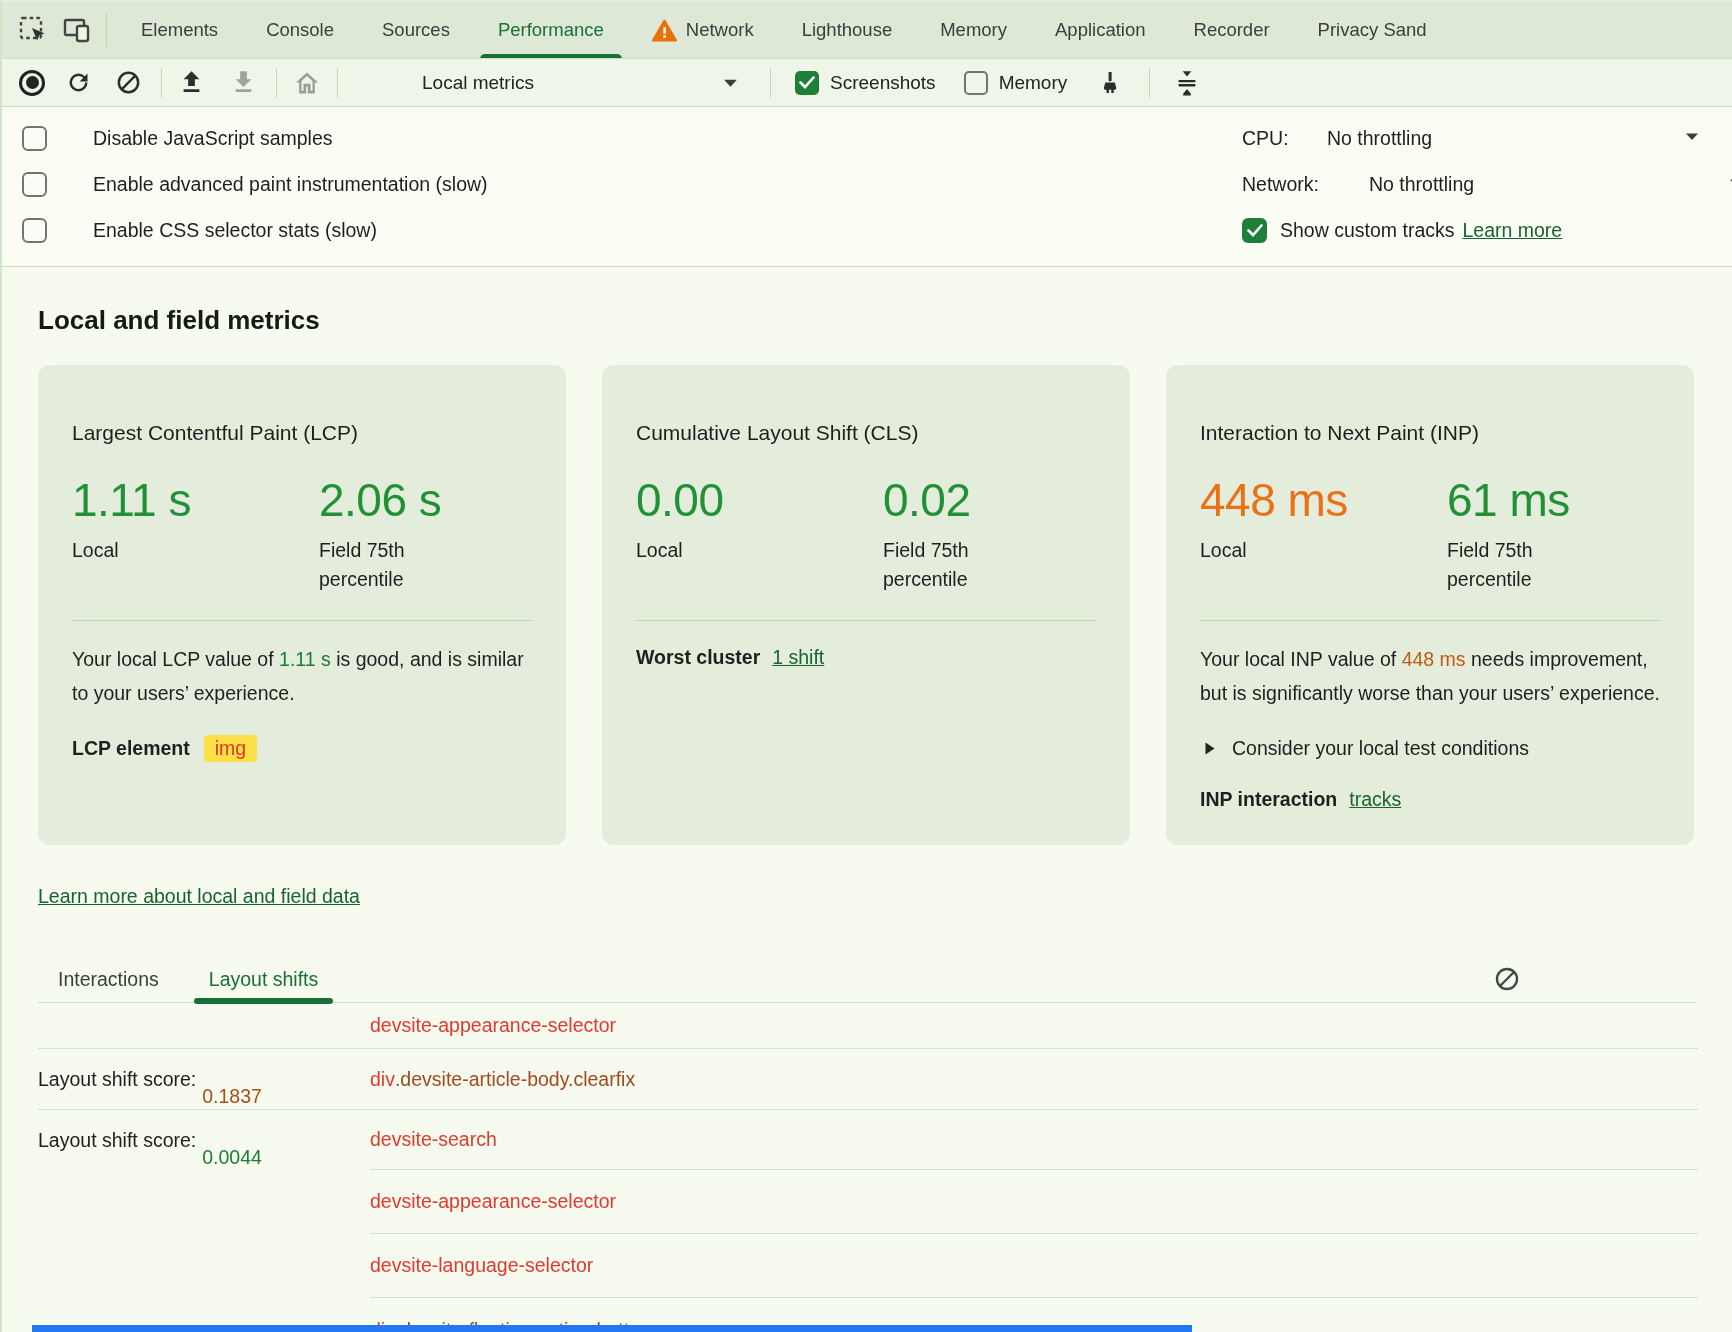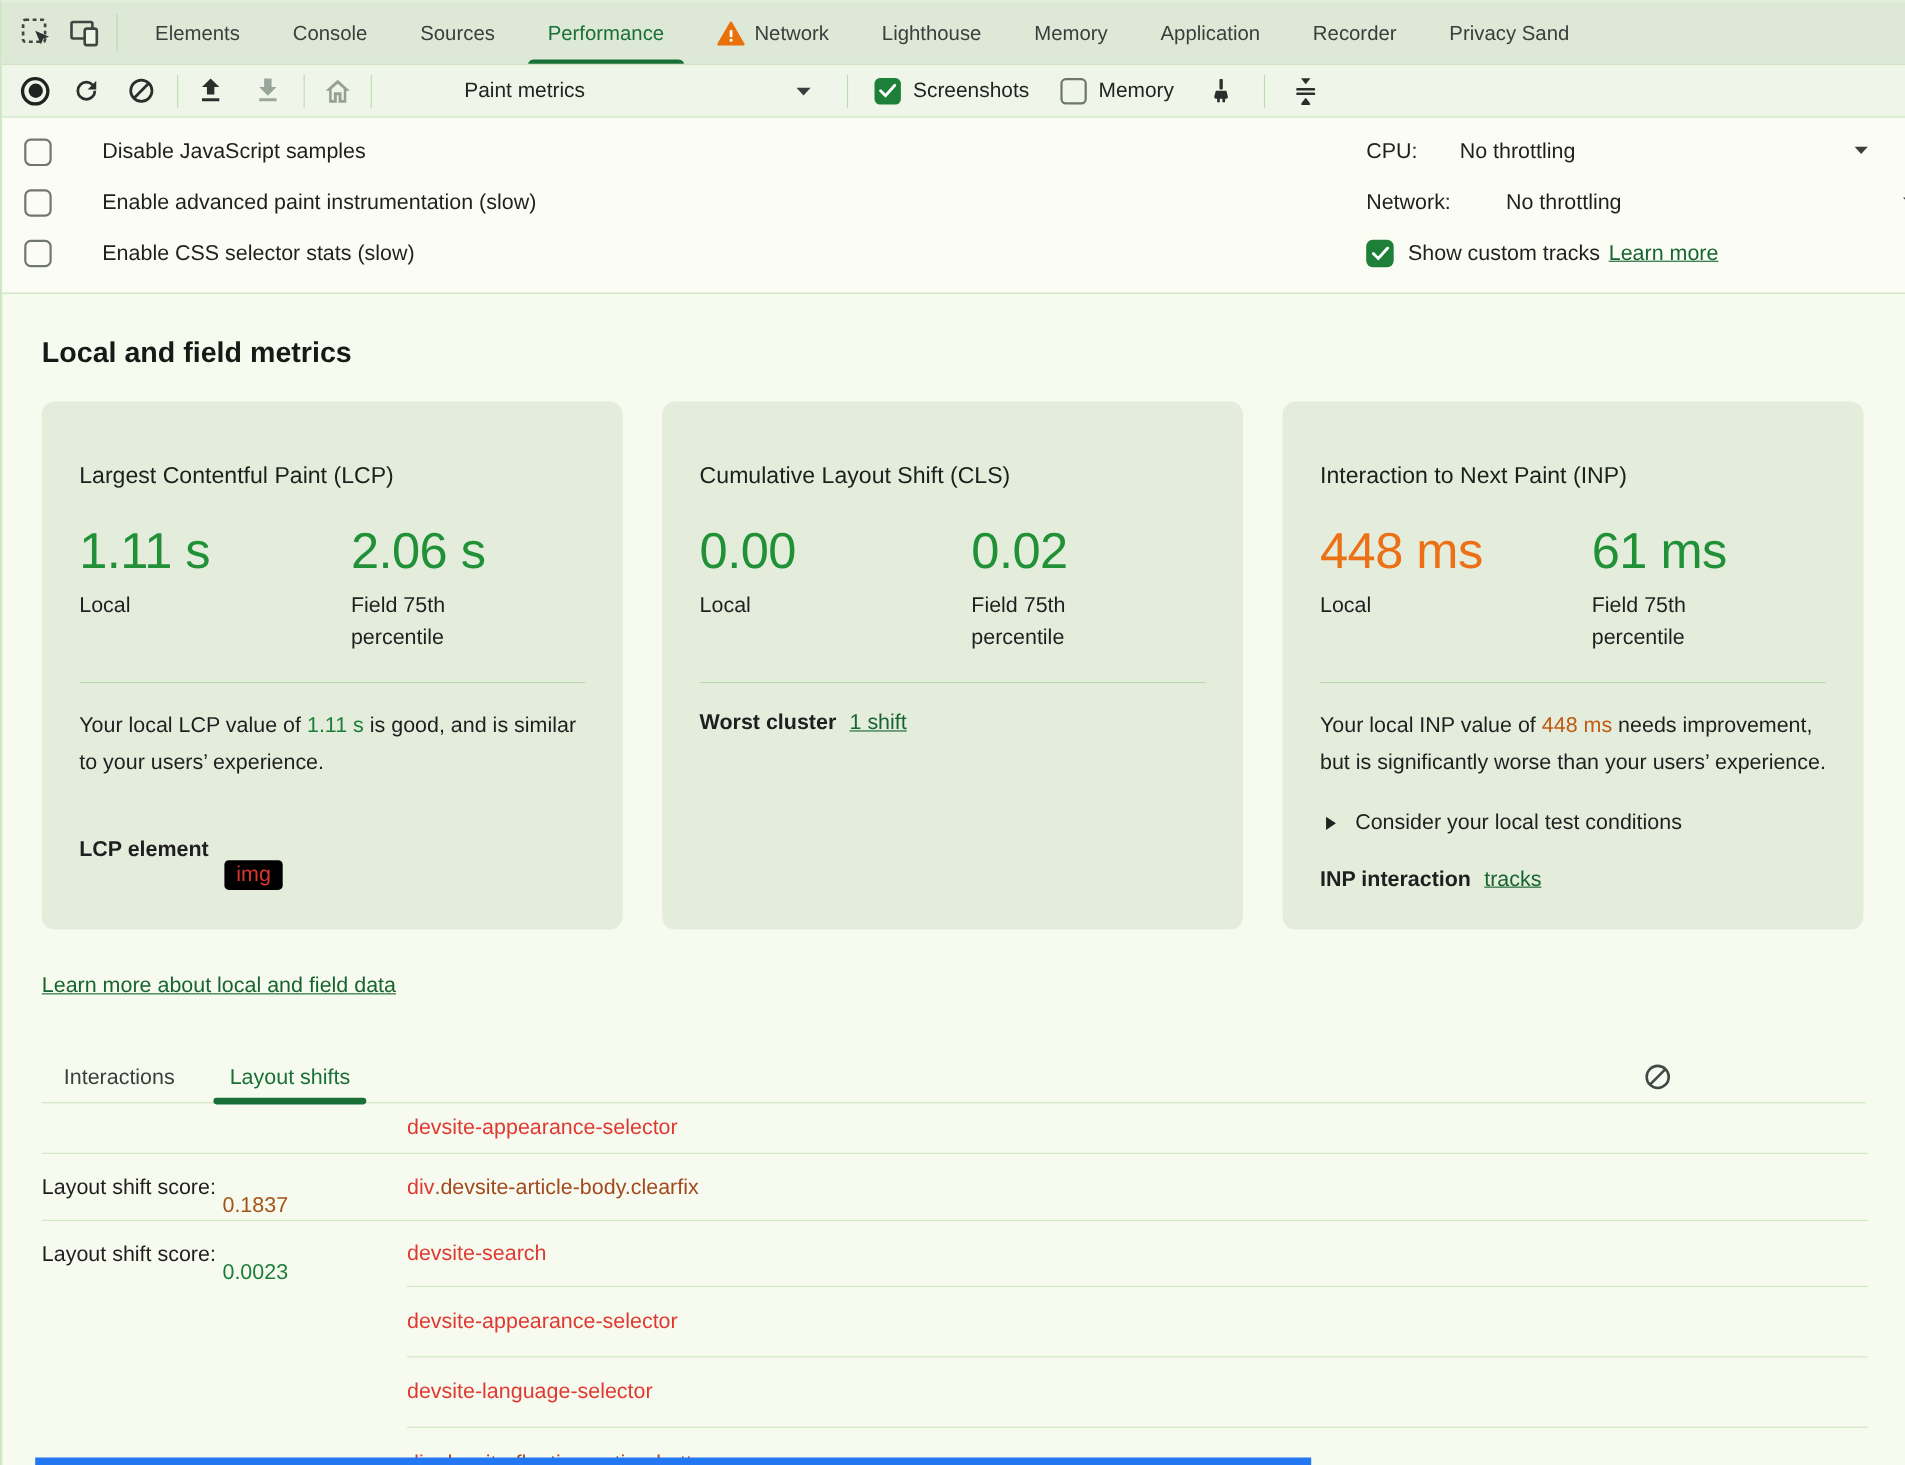--- a/index.html
+++ b/index.html
@@ -52,21 +52,21 @@
   .vcol1{width:247px;flex:0 0 auto;}
   .vnum{font-size:46px;letter-spacing:-0.5px;}
   .vnum.good{color:#219138;} .vnum.bad{color:#ec7116;}
   .vlabel{font-size:19.5px;margin-top:9px;max-width:135px;line-height:29px;}
   .card-div{border:none;border-top:1px solid #b8dcab;margin-top:26px;}
   .card-desc{font-size:19.5px;line-height:34px;margin-top:21px;}
   .card-desc .good{color:#1a7e37;font-weight:500;}
   .card-desc .bad{color:#c05a12;font-weight:500;}
   .card-foot{margin-top:25px;font-size:19.5px;display:flex;align-items:center;}
   .foot-label{font-weight:600;}
-  .chip{margin-left:14px;background:#000000;color:#dc362e;border-radius:4px;padding:2px 11px;margin-top:47px;}
+  .chip{margin-left:14px;background:#fde047;color:#dc362e;border-radius:4px;padding:2px 11px;}
   .foot-link{margin-left:12px;color:#166430;text-decoration:underline;cursor:pointer;}
   .expand-row{margin-top:27px;display:flex;align-items:center;font-size:19.5px;font-weight:500;}
   .expand-row .tri{margin:0 16px 0 4px;display:inline-flex;}
   .learn-link{display:inline-block;margin-top:40px;font-size:19.5px;}
   
   .log-tabs{margin-top:48px;height:47px;position:relative;border-bottom:1px solid #cbe7c1;display:flex;align-items:center;}
   .log-tab{font-size:19.5px;font-weight:500;color:#3a3f3d;padding:0 15px;height:47px;display:flex;align-items:center;position:relative;margin-left:5px;cursor:default;}
   .log-tab.active{color:#187036;margin-left:20px;}
   .log-tab.active::after{content:"";position:absolute;left:0;right:0;bottom:-1px;height:6px;border-radius:6px;background:#187036;}
   .clear-btn{position:absolute;right:174px;top:8px;width:30px;height:30px;display:flex;align-items:center;justify-content:center;cursor:pointer;}
@@ -173,21 +173,21 @@
 
   <span class="tool-ic" style="margin-left:13px">
     <svg width="28" height="28" viewBox="0 0 24 24">
         <path fill="#97a097" d="M12 3 2.5 11.5h2.8V21h6v-6h1.4v6h6v-9.5h2.8L12 3zm0 3.1 4.7 4.2V18.7h-1.7v-6H9v6H7.3V10.3L12 6.1z"></path>
       </svg>
   </span>
 
   <span class="vsep" style="margin-left:13px"></span>
 
   <div class="dropdown">
-    <span class="lbl">Paint metrics</span>
+    <span class="lbl">Local metrics</span>
     <span>
       <svg width="15" height="10" viewBox="0 0 14 9">
           <path d="M1 1.5 7 8 13 1.5z" fill="#3a3f3d"></path>
         </svg>
     </span>
   </div>
 
   <span class="vsep" style="margin-left:18px"></span>
 
   <span class="cb checked" style="margin-left:24px">
@@ -372,21 +372,21 @@
           <span class="score-val bad">0.1837</span>
         </div>
       <div class="cell-el">
           <span class="el-tag">div</span>
           <span class="el-class">.devsite-article-body.clearfix</span>
         </div>
     </div>
     <div class="lrow sep-partial h60">
       <div class="cell-sc">
           <span>Layout shift score:</span>
-          <span class="score-val good">0.0023</span>
+          <span class="score-val good">0.0044</span>
         </div>
       <div class="cell-el">
           <span class="el-tag">devsite-search</span>
         </div>
     </div>
     <div class="lrow sep-partial h64">
       <div class="cell-sc"></div>
       <div class="cell-el">
           <span class="el-tag">devsite-appearance-selector</span>
         </div>

